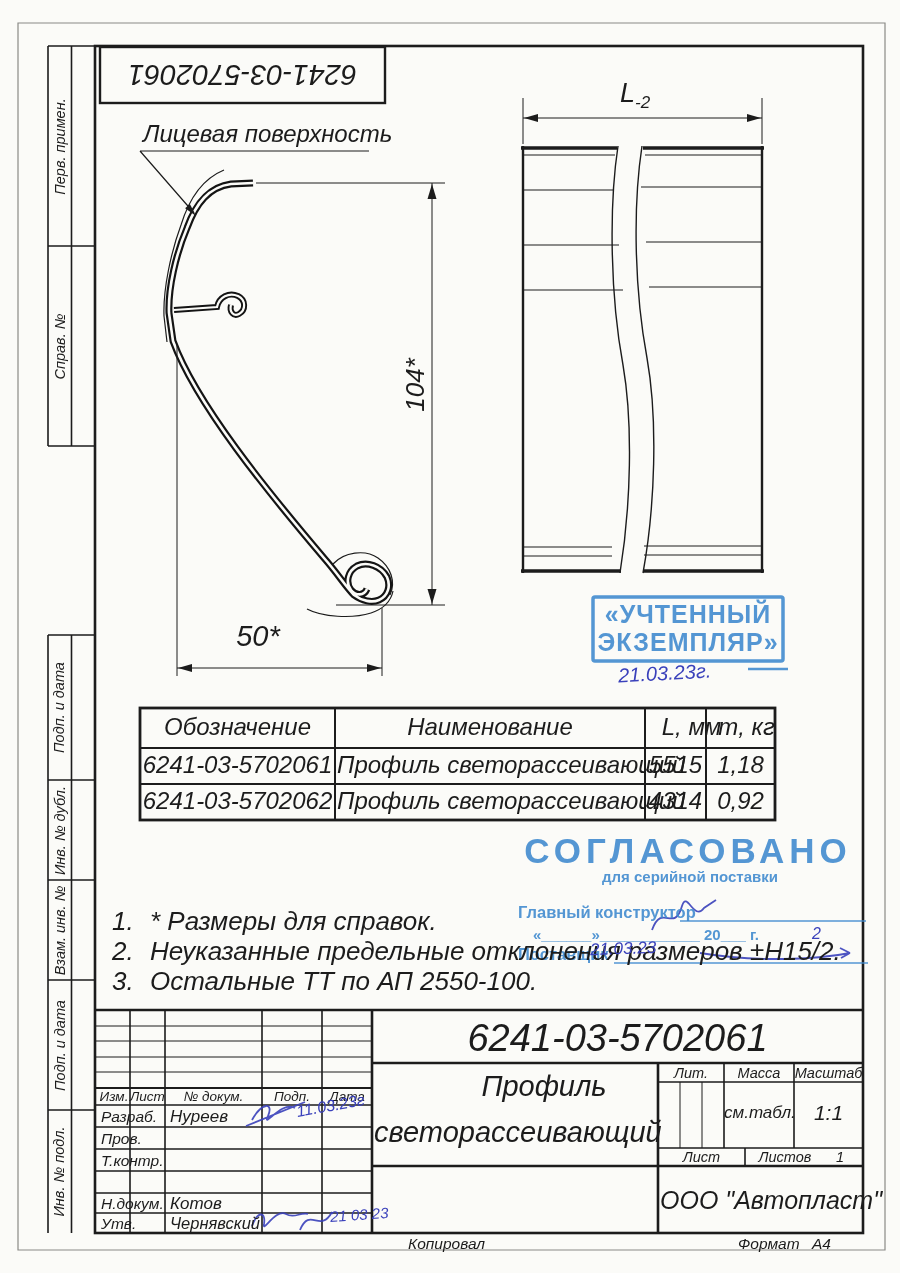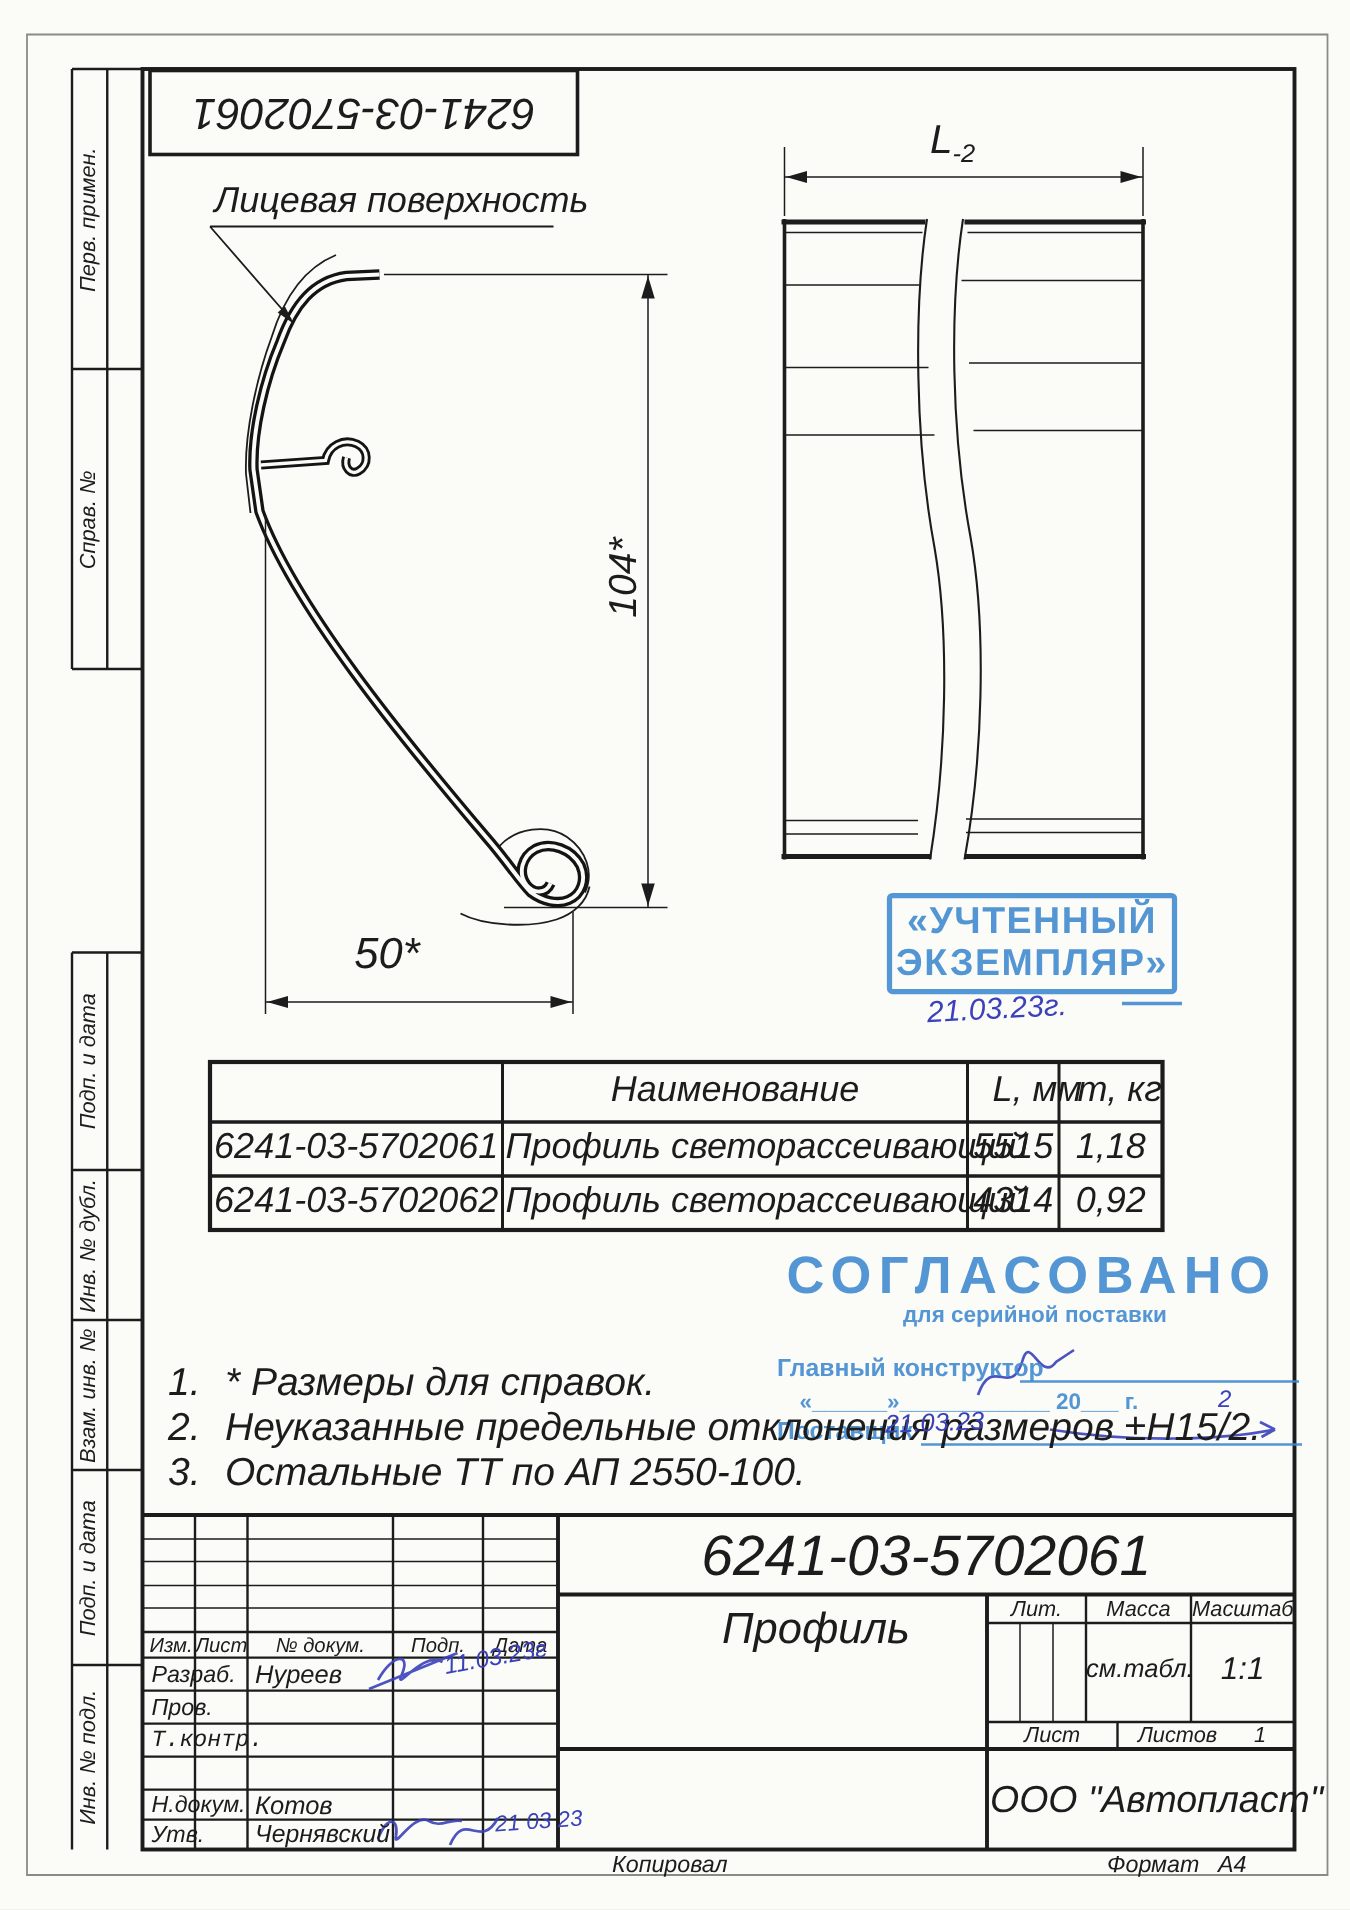--- a/index.html
+++ b/index.html
@@ -146,20 +146,21 @@
 <div class="t ink" style="left:618px;top:663px;font-size:20px;transform:rotate(-3deg);">21.03.23г.</div>
 
 <div class="t c bl" style="left:510px;top:833px;width:356px;font-size:35px;letter-spacing:5px;">СОГЛАСОВАНО</div>
 <div class="t c bl" style="left:540px;top:869px;width:300px;font-size:15px;font-weight:600;">для серийной поставки</div>
 <div class="t bl" style="left:518px;top:904px;font-size:16.5px;font-weight:600;">Главный конструктор</div>
 <div class="t bl" style="left:533px;top:927px;font-size:15px;font-weight:600;">«______»____________ 20___ г.</div>
 <div class="t bl" style="left:518px;top:946px;font-size:16.5px;font-weight:600;">Поставщик</div>
 <div class="t ink" style="left:812px;top:926px;font-size:16px;">2</div>
 <div class="t ink" style="left:590px;top:940px;font-size:17px;transform:rotate(-2deg);">21.03.23</div>
 
+<div class="t c" style="left:140px;top:715px;width:195px;font-size:24px;">Обозначение</div>
 <div class="t c" style="left:335px;top:715px;width:310px;font-size:24px;">Наименование</div>
 <div class="t c" style="left:645px;top:715px;width:61px;font-size:24px;padding-left:16px;">L, мм</div>
 <div class="t c" style="left:706px;top:715px;width:81px;font-size:24px;">m, кг</div>
 
 <div class="t c" style="left:142px;top:753px;width:191px;font-size:24px;">6241-03-5702061</div>
 <div class="t c" style="left:337px;top:753px;width:306px;font-size:24px;">Профиль светорассеивающий</div>
 <div class="t c" style="left:645px;top:753px;width:61px;font-size:24px;">5515</div>
 <div class="t c" style="left:706px;top:753px;width:69px;font-size:24px;">1,18</div>
 
 <div class="t c" style="left:142px;top:789px;width:191px;font-size:24px;">6241-03-5702062</div>
@@ -178,33 +179,34 @@
 </div>
 
 <div class="t c" style="left:98px;top:1090px;width:32px;font-size:13.5px;">Изм.</div>
 <div class="t c" style="left:130px;top:1090px;width:35px;font-size:13.5px;">Лист</div>
 <div class="t c" style="left:165px;top:1090px;width:97px;font-size:13.5px;">№ докум.</div>
 <div class="t c" style="left:262px;top:1090px;width:60px;font-size:13.5px;">Подп.</div>
 <div class="t c" style="left:322px;top:1090px;width:50px;font-size:13.5px;">Дата</div>
 
 <div class="t" style="left:101px;top:1109px;font-size:15.5px;">Разраб.</div>
 <div class="t" style="left:101px;top:1131px;font-size:15.5px;">Пров.</div>
-<div class="t" style="left:101px;top:1153px;font-size:15.5px;font-family:Liberation Mono, monospace;">Т.контр.</div>
+<div class="t" style="left:101px;top:1153px;font-size:15.5px;">Т.контр.</div>
 <div class="t" style="left:101px;top:1196px;font-size:15.5px;">Н.докум.</div>
 <div class="t" style="left:101px;top:1216px;font-size:15.5px;">Утв.</div>
 
 <div class="t" style="left:170px;top:1108px;font-size:17px;">Нуреев</div>
 <div class="t" style="left:170px;top:1195px;font-size:17px;">Котов</div>
 <div class="t" style="left:170px;top:1215px;font-size:16.5px;">Чернявский</div>
 
 <div class="t ink" style="left:296px;top:1098px;font-size:16px;transform:rotate(-10deg);">11.03.23г</div>
 <div class="t ink" style="left:330px;top:1207px;font-size:15px;transform:rotate(-4deg);">21 03 23</div>
 
 <div class="t c" style="left:372px;top:1016px;width:491px;height:44px;line-height:44px;font-size:38px;">6241-03-5702061</div>
 <div class="t c" style="left:374px;top:1072px;width:284px;font-size:29px;margin-left:28px;">Профиль</div>
+<div class="t c" style="left:374px;top:1118px;width:284px;font-size:29px;">светорассеивающий</div>
 <div class="t c" style="left:660px;top:1188px;width:203px;font-size:25px;">ООО "Автопласт"</div>
 
 <div class="t c" style="left:658px;top:1066px;width:66px;font-size:14.5px;">Лит.</div>
 <div class="t c" style="left:724px;top:1066px;width:70px;font-size:14.5px;">Масса</div>
 <div class="t c" style="left:794px;top:1066px;width:69px;font-size:14.5px;">Масштаб</div>
 <div class="t c" style="left:724px;top:1104px;width:70px;font-size:17px;">см.табл.</div>
 <div class="t c" style="left:794px;top:1102px;width:69px;font-size:21px;">1:1</div>
 <div class="t c" style="left:658px;top:1150px;width:87px;font-size:14.5px;">Лист</div>
 <div class="t c" style="left:745px;top:1150px;width:80px;font-size:14.5px;">Листов</div>
 <div class="t c" style="left:820px;top:1150px;width:40px;font-size:14.5px;">1</div>

